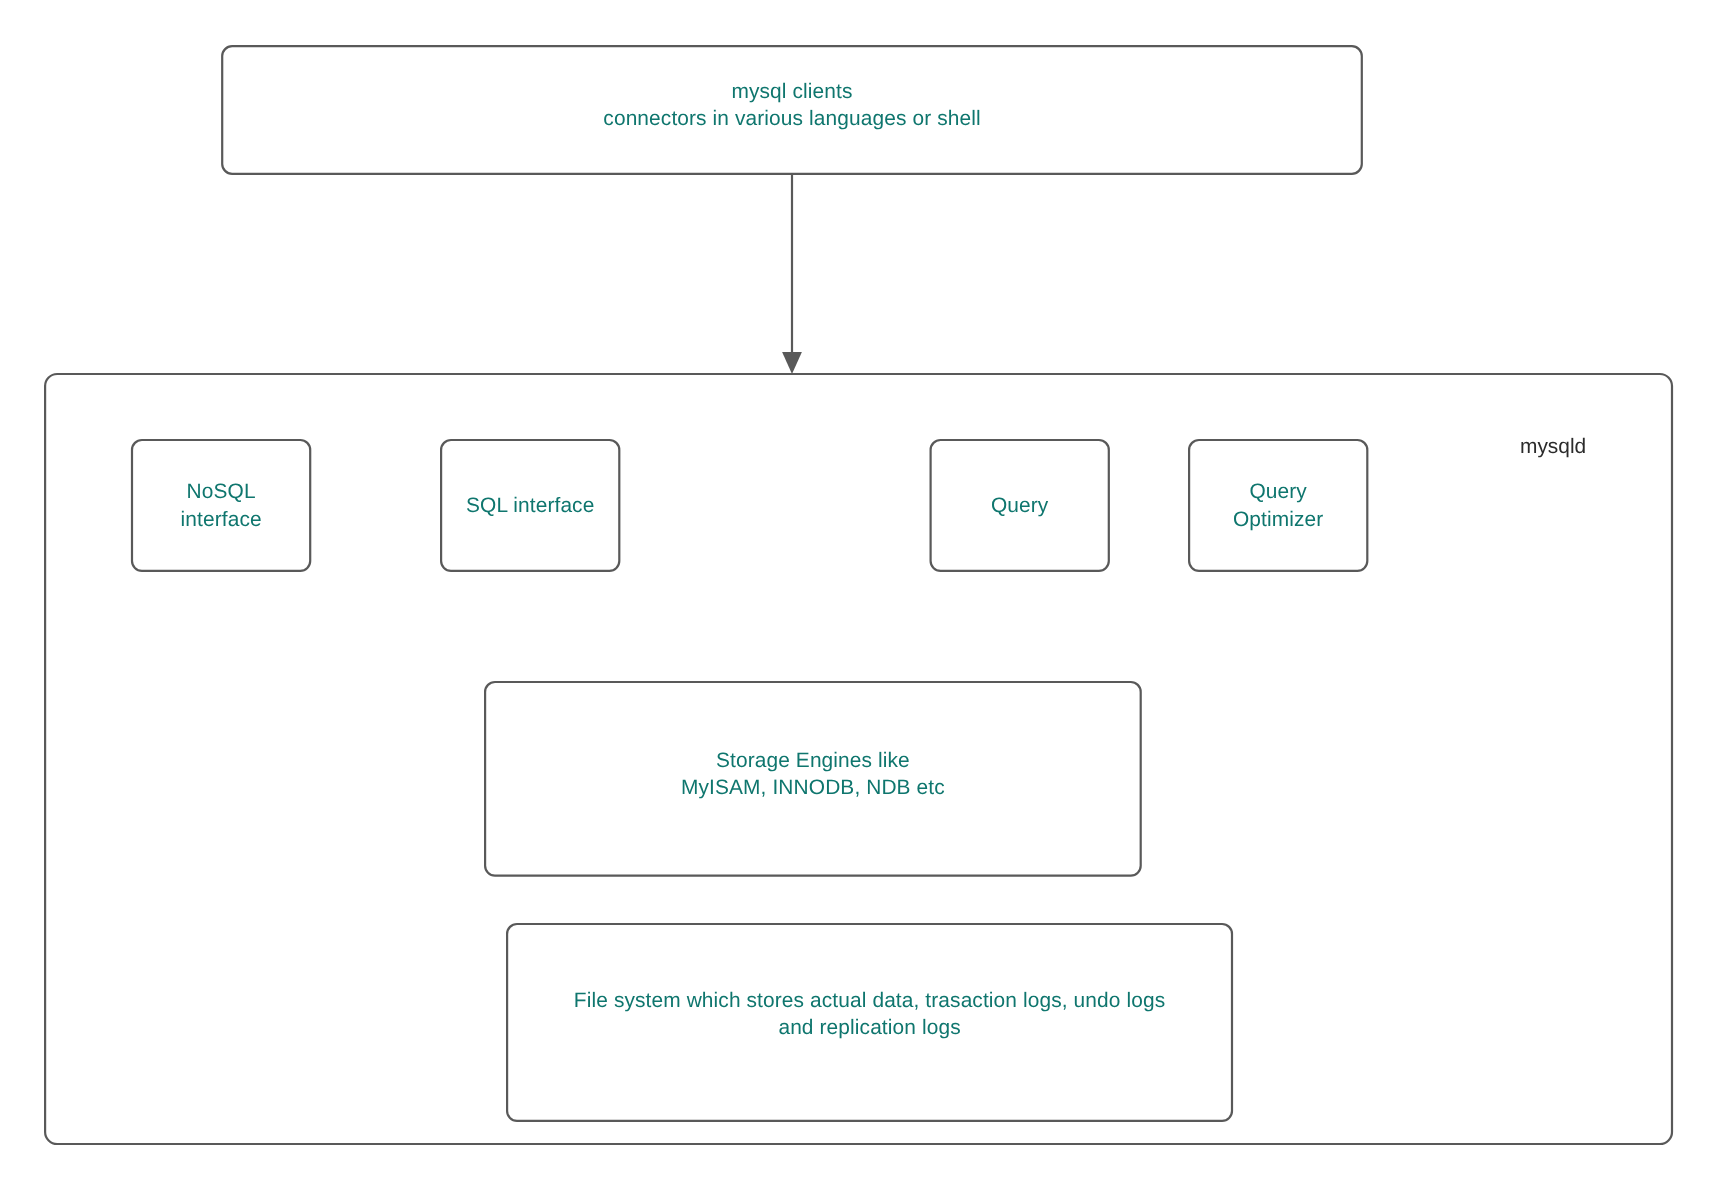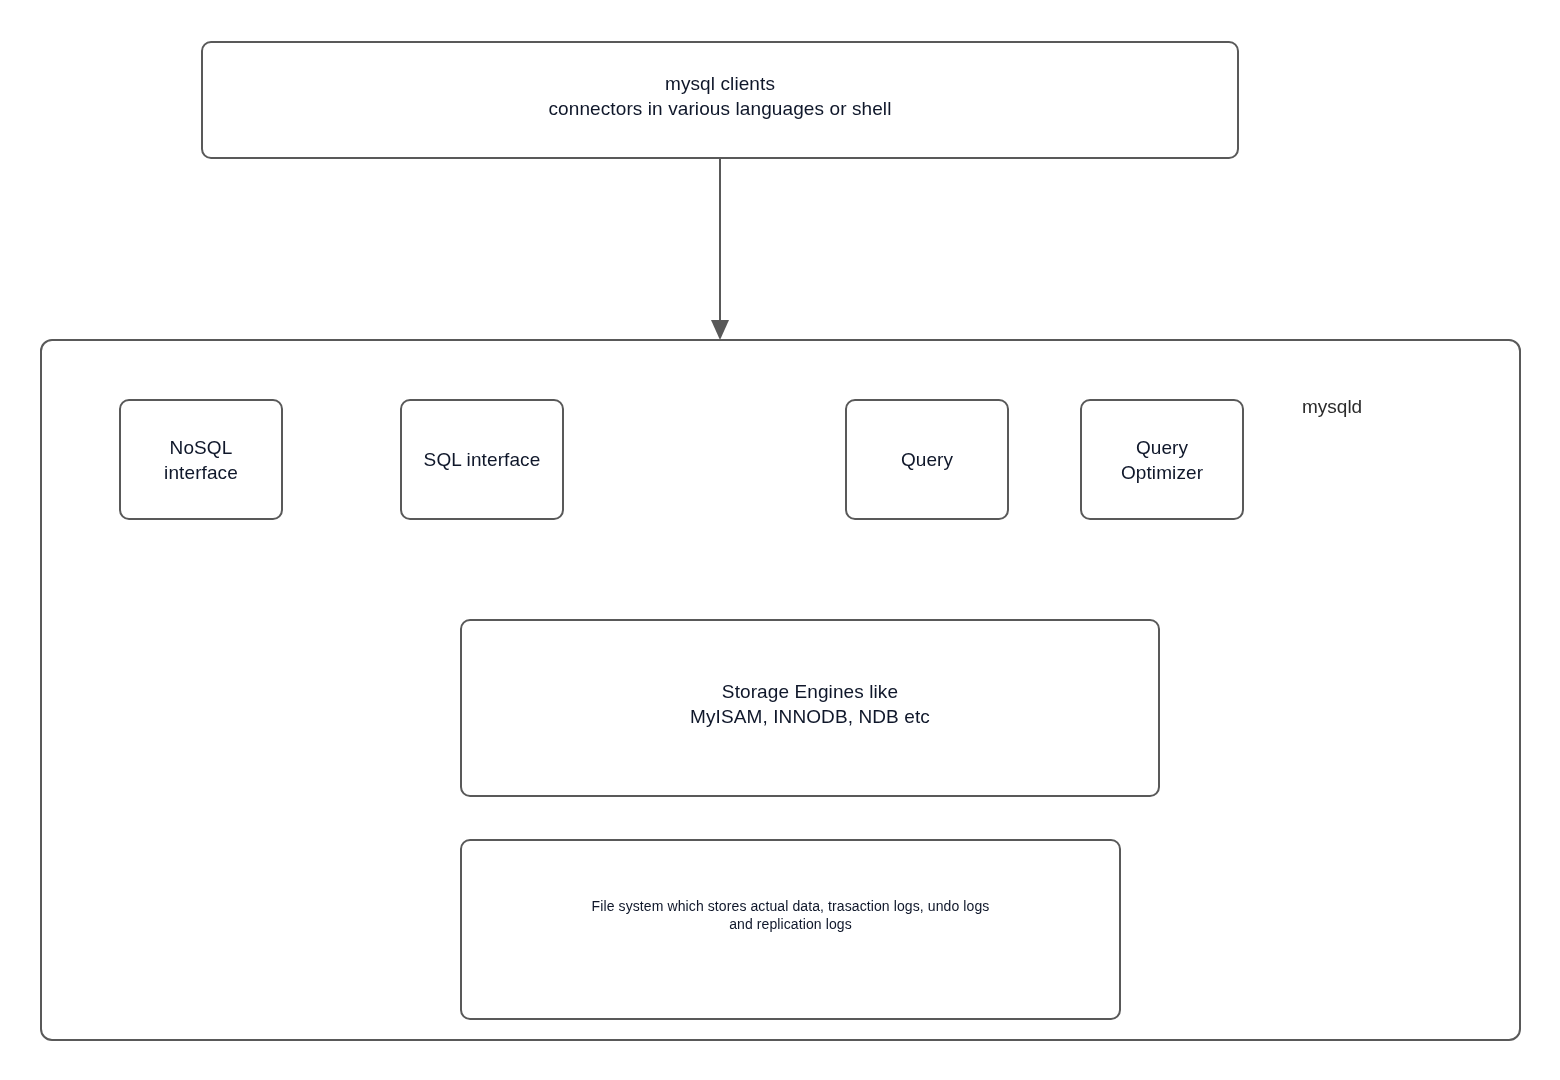--- a/index.html
+++ b/index.html
@@ -26,21 +26,21 @@
     border: 2px solid #595959;
     border-radius: 10px;
   }
   .node-label {
     position: absolute;
     left: 0;
     right: 0;
     text-align: center;
     line-height: 1.32;
     white-space: pre-line;
-    color: #0f172a;
+    color: #0f766e;
     font-size: 19px;
     letter-spacing: 0.1px;
   }
   
   #clients-box {
     left: 201px;
     top: 41px;
     width: 1038px;
     height: 118px;
   }
@@ -54,63 +54,62 @@
     top: 339px;
     width: 1481px;
     height: 702px;
     border-radius: 12px;
   }
   #mysqld-title {
     position: absolute;
     left: 1282px;
     top: 396px;
     width: 160px;
-    text-align: left;
+    text-align: right;
     font-size: 19px;
     color: #2b2b2b;
-    margin-left: 20px;
   }
   
   .component {
     top: 399px;
     height: 121px;
     width: 164px;
   }
   .component .node-label {
     top: 50%;
     transform: translateY(-50%);
     font-size: 19px;
     padding: 0 6px;
   }
   #comp-nosql   { left: 119px; padding-left: 32px; }
   #comp-sql     { left: 400px; }
   #comp-caches  { left: 610px; }
   #comp-parser  { left: 845px; }
   #comp-optimizer { left: 1080px; }
   
   #storage-box {
-    left: 460px;
+    left: 440px;
     top: 619px;
-    width: 700px;
+    width: 598px;
     height: 178px;
   }
   #storage-box .node-label {
     top: 58px;
     font-size: 19px;
   }
   
   #filesystem-box {
     left: 460px;
     top: 839px;
     width: 661px;
     height: 181px;
   }
   #filesystem-box .node-label {
     top: 56px;
-    font-size: 14px;
+    font-size: 19px;
     padding: 0 10px;
   }
   
   #flow-arrow {
     position: absolute;
     left: 690px;
     top: 150px;
     width: 60px;
     height: 200px;
     overflow: visible;

